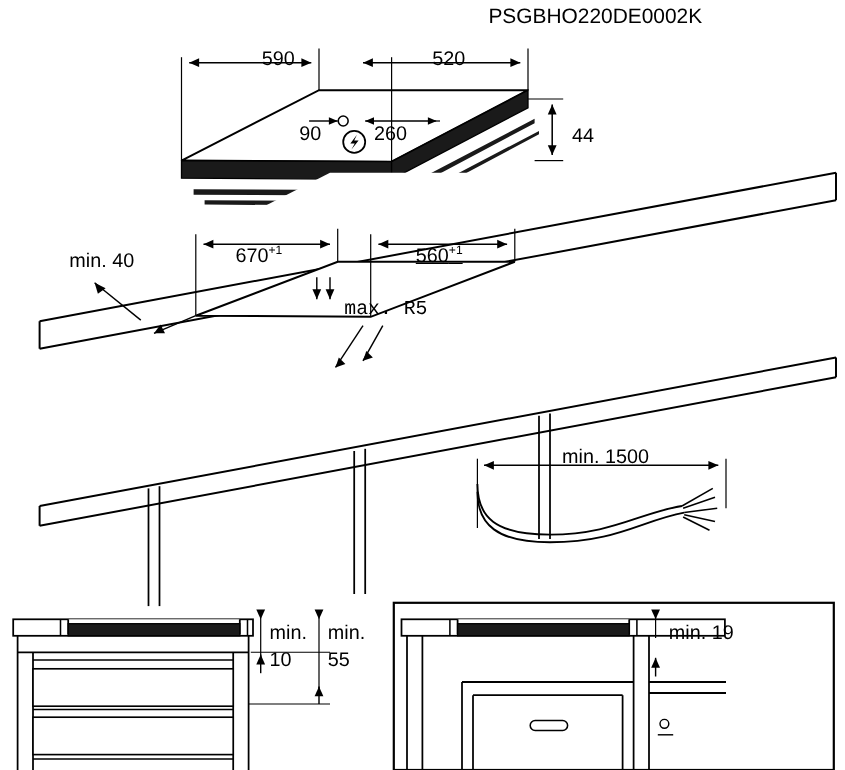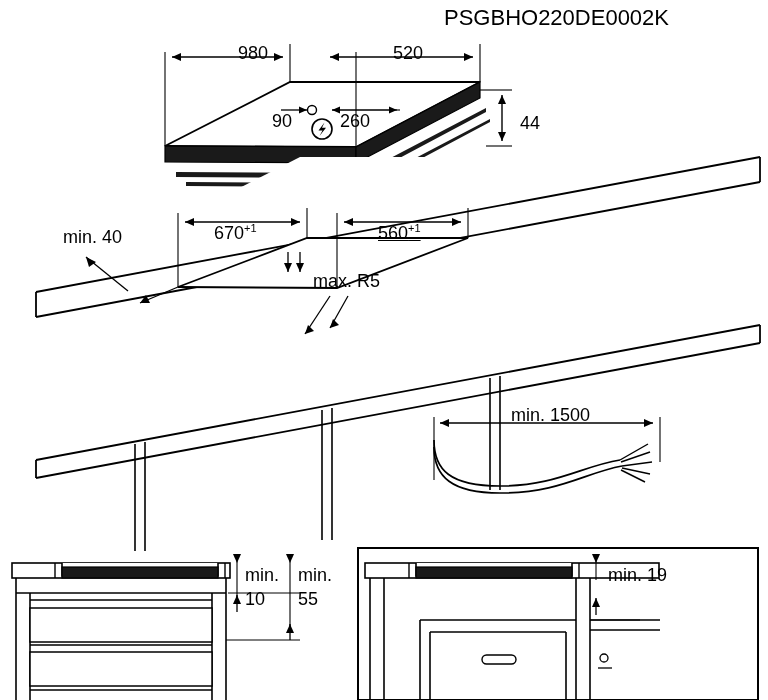--- a/index.html
+++ b/index.html
@@ -28,21 +28,21 @@
     font-family: "Liberation Sans", sans-serif;
     font-size: 17px;
     color: #000000;
     white-space: nowrap;
     line-height: 1.1;
   }
   .lbl.big {
     font-size: 18px;
   }
   .lbl.model {
-    font-size: 22px;
+    font-size: 19px;
   }
   .sup {
     font-size: 11px;
     vertical-align: super;
   }
 </style>
 </head>
 <body>
 
 <div id="stage">
@@ -212,33 +212,33 @@
       <path d="M596,557 L596,580" stroke-width="1.1"></path>
       <path d="M596,563 l-4,-9 h8 z" fill="#000000" stroke="none"></path>
       <path d="M596,615 L596,598" stroke-width="1.3"></path>
       <path d="M596,598 l-4,9 h8 z" fill="#000000" stroke="none"></path>
       <path d="M590,620 L640,620" stroke-width="1.0"></path>
     </g>
   </svg>
 
   <div class="lbl model" style="left:444px; top:6px;">PSGBHO220DE0002K</div>
 
-  <div class="lbl big" style="left:238px; top:44px;">980</div>
+  <div class="lbl big" style="left:238px; top:44px;">590</div>
   <div class="lbl big" style="left:393px; top:44px;">520</div>
   <div class="lbl big" style="left:272px; top:112px;">90</div>
   <div class="lbl big" style="left:340px; top:112px;">260</div>
   <div class="lbl big" style="left:520px; top:114px;">44</div>
 
   <div class="lbl big" style="left:63px; top:228px;">min. 40</div>
 
   <div class="lbl big" style="left:214px; top:222px;"><span>670</span><span class="sup">+1</span></div>
 
   <div class="lbl big" style="left:378px; top:222px;text-decoration:underline;"><span>560</span><span class="sup">+1</span></div>
 
-  <div class="lbl big" style="left:313px; top:272px;">max. R5</div>
+  <div class="lbl big" style="left:313px; top:272px;font-family:Liberation Mono, monospace;">max. R5</div>
 
   <div class="lbl big" style="left:500px; top:406px;padding-left:11px;">min. 1500</div>
 
   <div class="lbl big" style="left:245px; top:566px;">min.</div>
   <div class="lbl big" style="left:245px; top:590px;">10</div>
   <div class="lbl big" style="left:298px; top:566px;">min.</div>
   <div class="lbl big" style="left:298px; top:590px;">55</div>
 
   <div class="lbl big" style="left:608px; top:566px;">min. 19</div>
 

